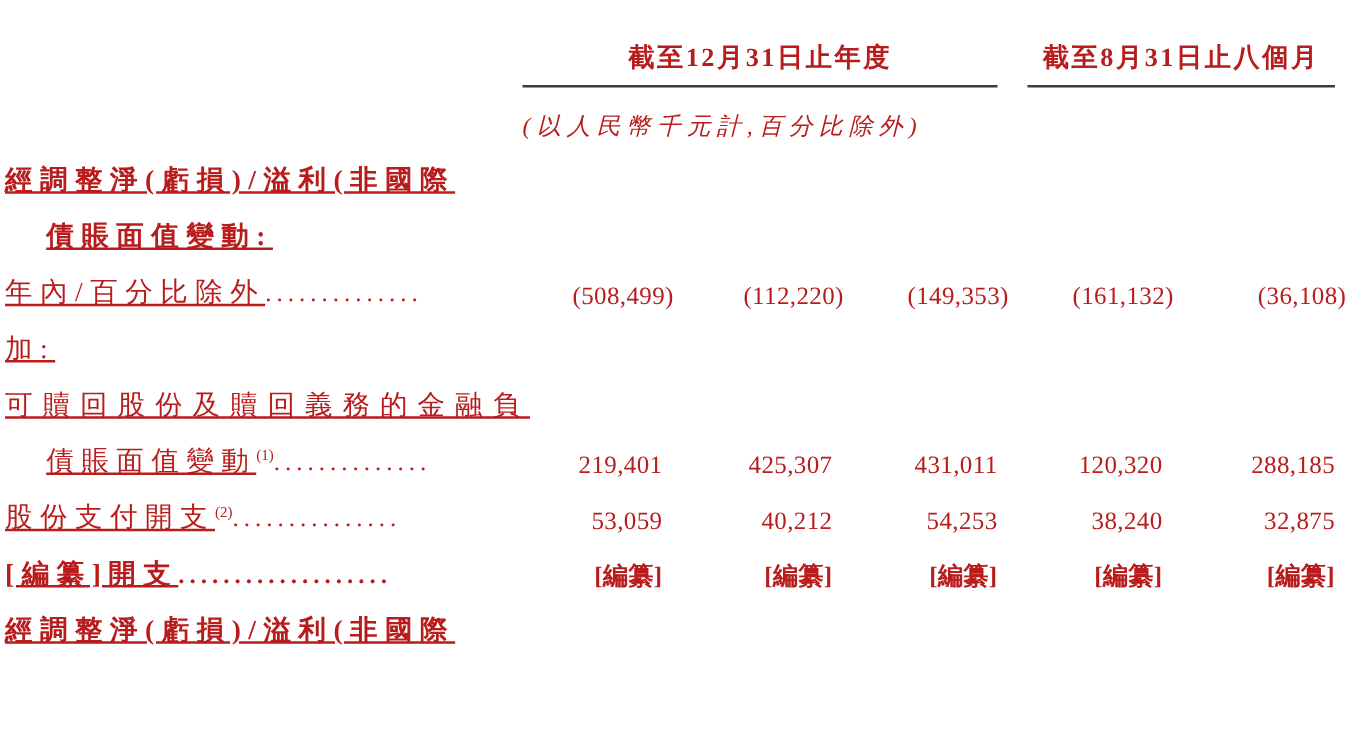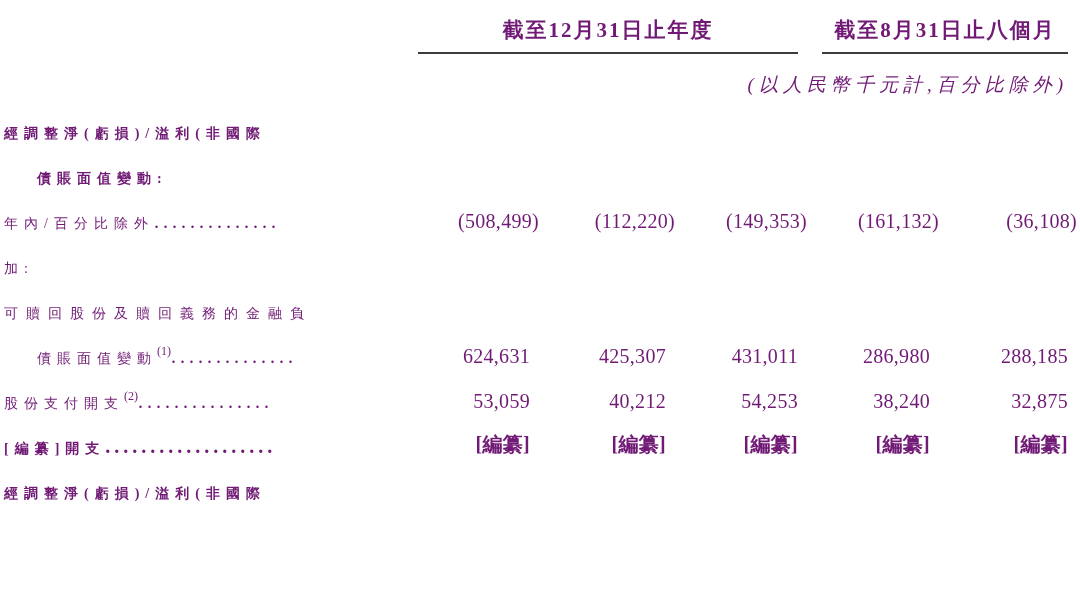--- a/index.html
+++ b/index.html
@@ -1,23 +1,23 @@
 <!DOCTYPE html>
 <html><head>
 <meta charset="utf-8">
 <style>
   html, body { margin: 0; padding: 0; background: #ffffff; }
   .page {
     position: relative;
     width: 1080px;
     height: 596px;
     box-sizing: border-box;
-    padding: 8px 0 0 4px;
+    padding: 24px 0 0 4px;
     background: #ffffff;
-    color: #701a75;
+    color: #b91c1c;
     font-family: "Liberation Serif", "DejaVu Serif", serif;
     overflow: hidden;
   }
   table.fin {
     border-collapse: collapse;
     table-layout: fixed;
     width: 1064px;
   }
   td { padding: 0; vertical-align: bottom; font-size: 20px; }
 
@@ -45,30 +45,30 @@
     display: inline-block;
     width: 106px;
     box-sizing: border-box;
     text-align: center;
     font-weight: bold;
     font-size: 20px;
     padding-bottom: 7px;
     border-bottom: 2px solid #3c3c3c;
   }
   td.yr { text-align: right; }
-  td.note-cell { text-align: right; }
+  td.note-cell { text-align: left; }
   .note {
     font-style: italic;
     font-size: 19px;
     letter-spacing: 5px;
   }
 
   
   td.lbl { white-space: nowrap; overflow: visible; }
-  .lab { font-size: 14px; letter-spacing: 6px; }
+  .lab { font-size: 22px; letter-spacing: 6px; text-decoration: underline; }
   .lab.wide { letter-spacing: 8px; }
   tr.bold .lab, tr.bold .val, tr.bold .leader { font-weight: bold; }
   .ind { padding-left: 33px; }
   .leader { font-size: 20px; letter-spacing: 4px; }
   sup.fn { font-size: 12px; letter-spacing: 0; vertical-align: super; line-height: 0; }
   td.num { text-align: right; }
   .val { font-size: 20px; letter-spacing: 0.3px; white-space: nowrap; }
   .val.neg { margin-right: -9px; }
 </style>
 </head>
@@ -135,24 +135,24 @@
     <tr class="h-body">
       <td colspan="6" class="lbl">
         <span class="lab wide">可贖回股份及贖回義務的金融負</span>
       </td>
     </tr>
 
     <tr class="h-body">
       <td class="lbl ind">
         <span class="lab">債賬面值變動</span><sup class="fn">(1)</sup><span class="leader">..............</span>
       </td>
-      <td class="num"><span class="val">624,631</span></td>
+      <td class="num"><span class="val">219,401</span></td>
       <td class="num"><span class="val">425,307</span></td>
       <td class="num"><span class="val">431,011</span></td>
-      <td class="num"><span class="val">286,980</span></td>
+      <td class="num"><span class="val">120,320</span></td>
       <td class="num"><span class="val">288,185</span></td>
     </tr>
 
     <tr class="h-body">
       <td class="lbl">
         <span class="lab">股份支付開支</span><sup class="fn">(2)</sup><span class="leader">...............</span>
       </td>
       <td class="num"><span class="val">53,059</span></td>
       <td class="num"><span class="val">40,212</span></td>
       <td class="num"><span class="val">54,253</span></td>

